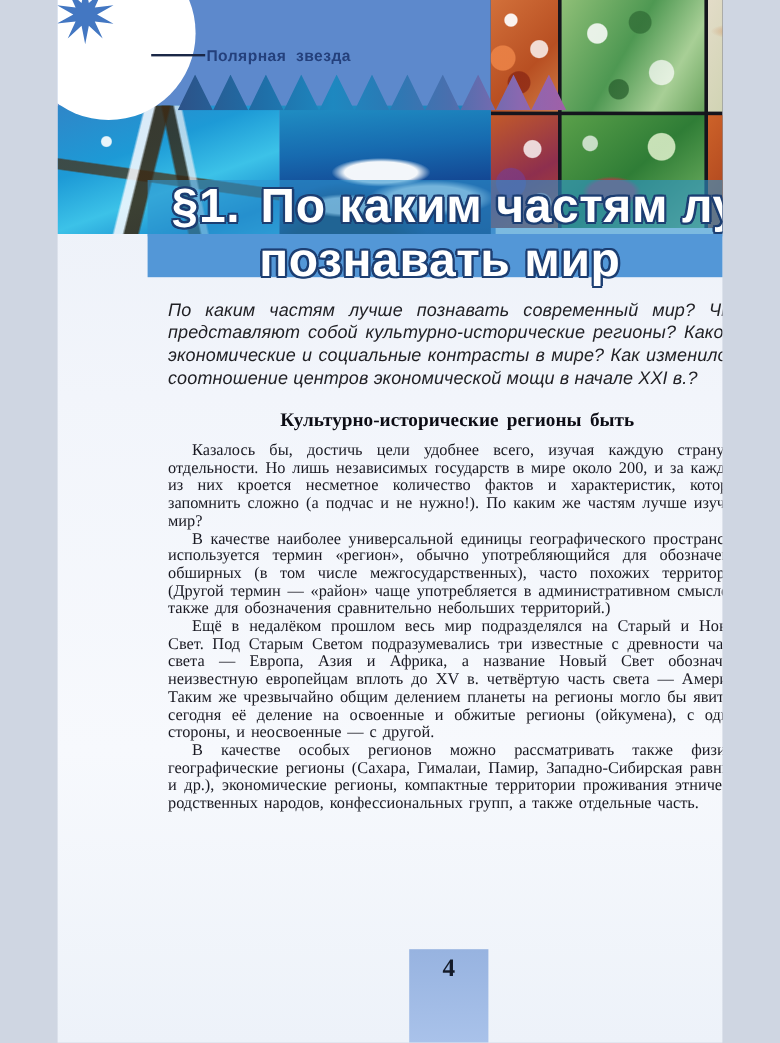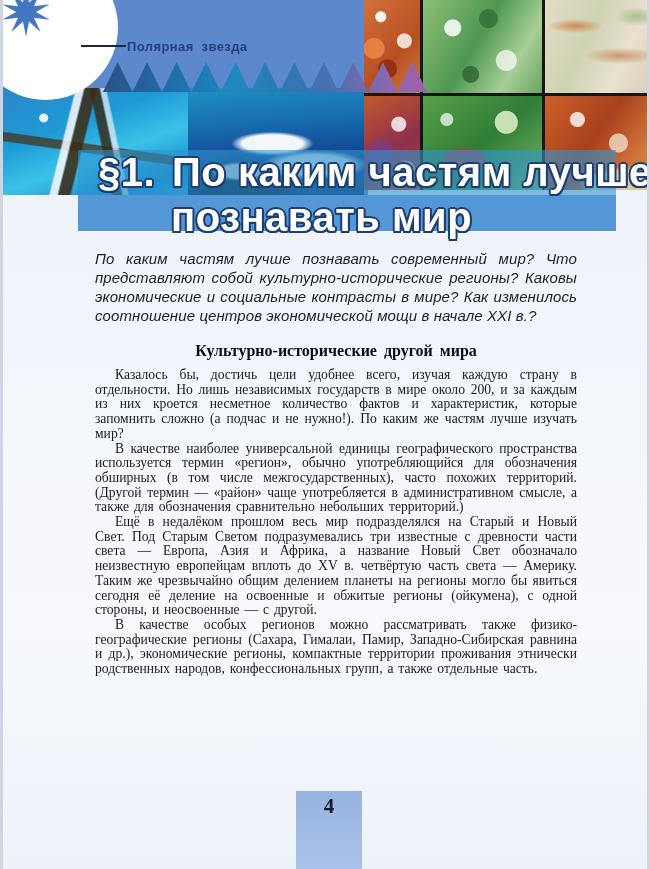--- a/index.html
+++ b/index.html
@@ -1,16 +1,16 @@
 <!DOCTYPE html>
 <html lang="ru"><head>
 <meta charset="utf-8">
 <style>
   html,body{margin:0;padding:0;background:#cfd6e2;}
-  .page{position:relative;width:644px;height:869px;margin:0 auto;overflow:hidden;
+  .page{position:relative;width:554px;height:869px;margin:0 auto;overflow:hidden;
         background:linear-gradient(180deg,#e9eef7 0%,#f2f5fb 38%,#f7f9fd 72%,#edf2f9 100%);}
 
   
   .header{position:absolute;left:0;top:0;width:650px;height:232px;}
   .header-bg{position:absolute;left:0;top:0;width:365px;height:195px;background:#5d89cc;}
 
   
   .sat-grid{position:absolute;left:361px;top:0;width:289px;height:190px;background:#15151d;}
   .cell{position:absolute;}
   .r1{top:0;height:93px;} .r2{top:96px;height:94px;}
@@ -136,21 +136,21 @@
     <div class="band2"></div>
 
     <div class="title-l1">
       <span class="sec">§1.</span><span>По каким частям лучше</span>
     </div>
     <div class="title-l2">познавать мир</div>
   </div>
 
   <div class="content">
     <p class="intro">По каким частям лучше познавать современный мир? Что представляют собой культурно-исторические регионы? Каковы экономические и социальные контрасты в мире? Как изменилось соотношение центров экономической мощи в начале XXI в.?</p>
-    <h2 class="heading">Культурно-исторические другой мира</h2>
+    <h2 class="heading">Культурно-исторические регионы быть</h2>
     <div class="bodytext">
         <p><span>Казалось бы, достичь цели удобнее всего, изучая каждую страну в отдельности. Но лишь независимых государств в мире около 200, и за каждым из них кроется несметное количество фактов и характеристик, которые запомнить сложно (а подчас и не нужно!). По каким же частям лучше изучать мир?</span></p>
         <p><span>В качестве наиболее универсальной единицы географического пространства используется термин «регион», обычно употребляющийся для обозначения обширных (в том числе межгосударственных), часто похожих территорий. (Другой термин — «район» чаще употребляется в административном смысле, а также для обозначения сравнительно небольших территорий.)</span></p>
         <p><span>Ещё в недалёком прошлом весь мир подразделялся на Старый и Новый Свет. Под Старым Светом подразумевались три известные с древности части света — Европа, Азия и Африка, а название Новый Свет обозначало неизвестную европейцам вплоть до XV в. четвёртую часть света — Америку. Таким же чрезвычайно общим делением планеты на регионы могло бы явиться сегодня её деление на освоенные и обжитые регионы (ойкумена), с одной стороны, и неосвоенные — с другой.</span></p>
         <p><span>В качестве особых регионов можно рассматривать также физико-географические регионы (Сахара, Гималаи, Памир, Западно-Сибирская равнина и др.), экономические регионы, компактные территории проживания этнически родственных народов, конфессиональных групп, а также отдельные часть.</span></p>
       </div>
   </div>
 
   <div class="pagenum-box">
     <div class="pagenum">4</div>

